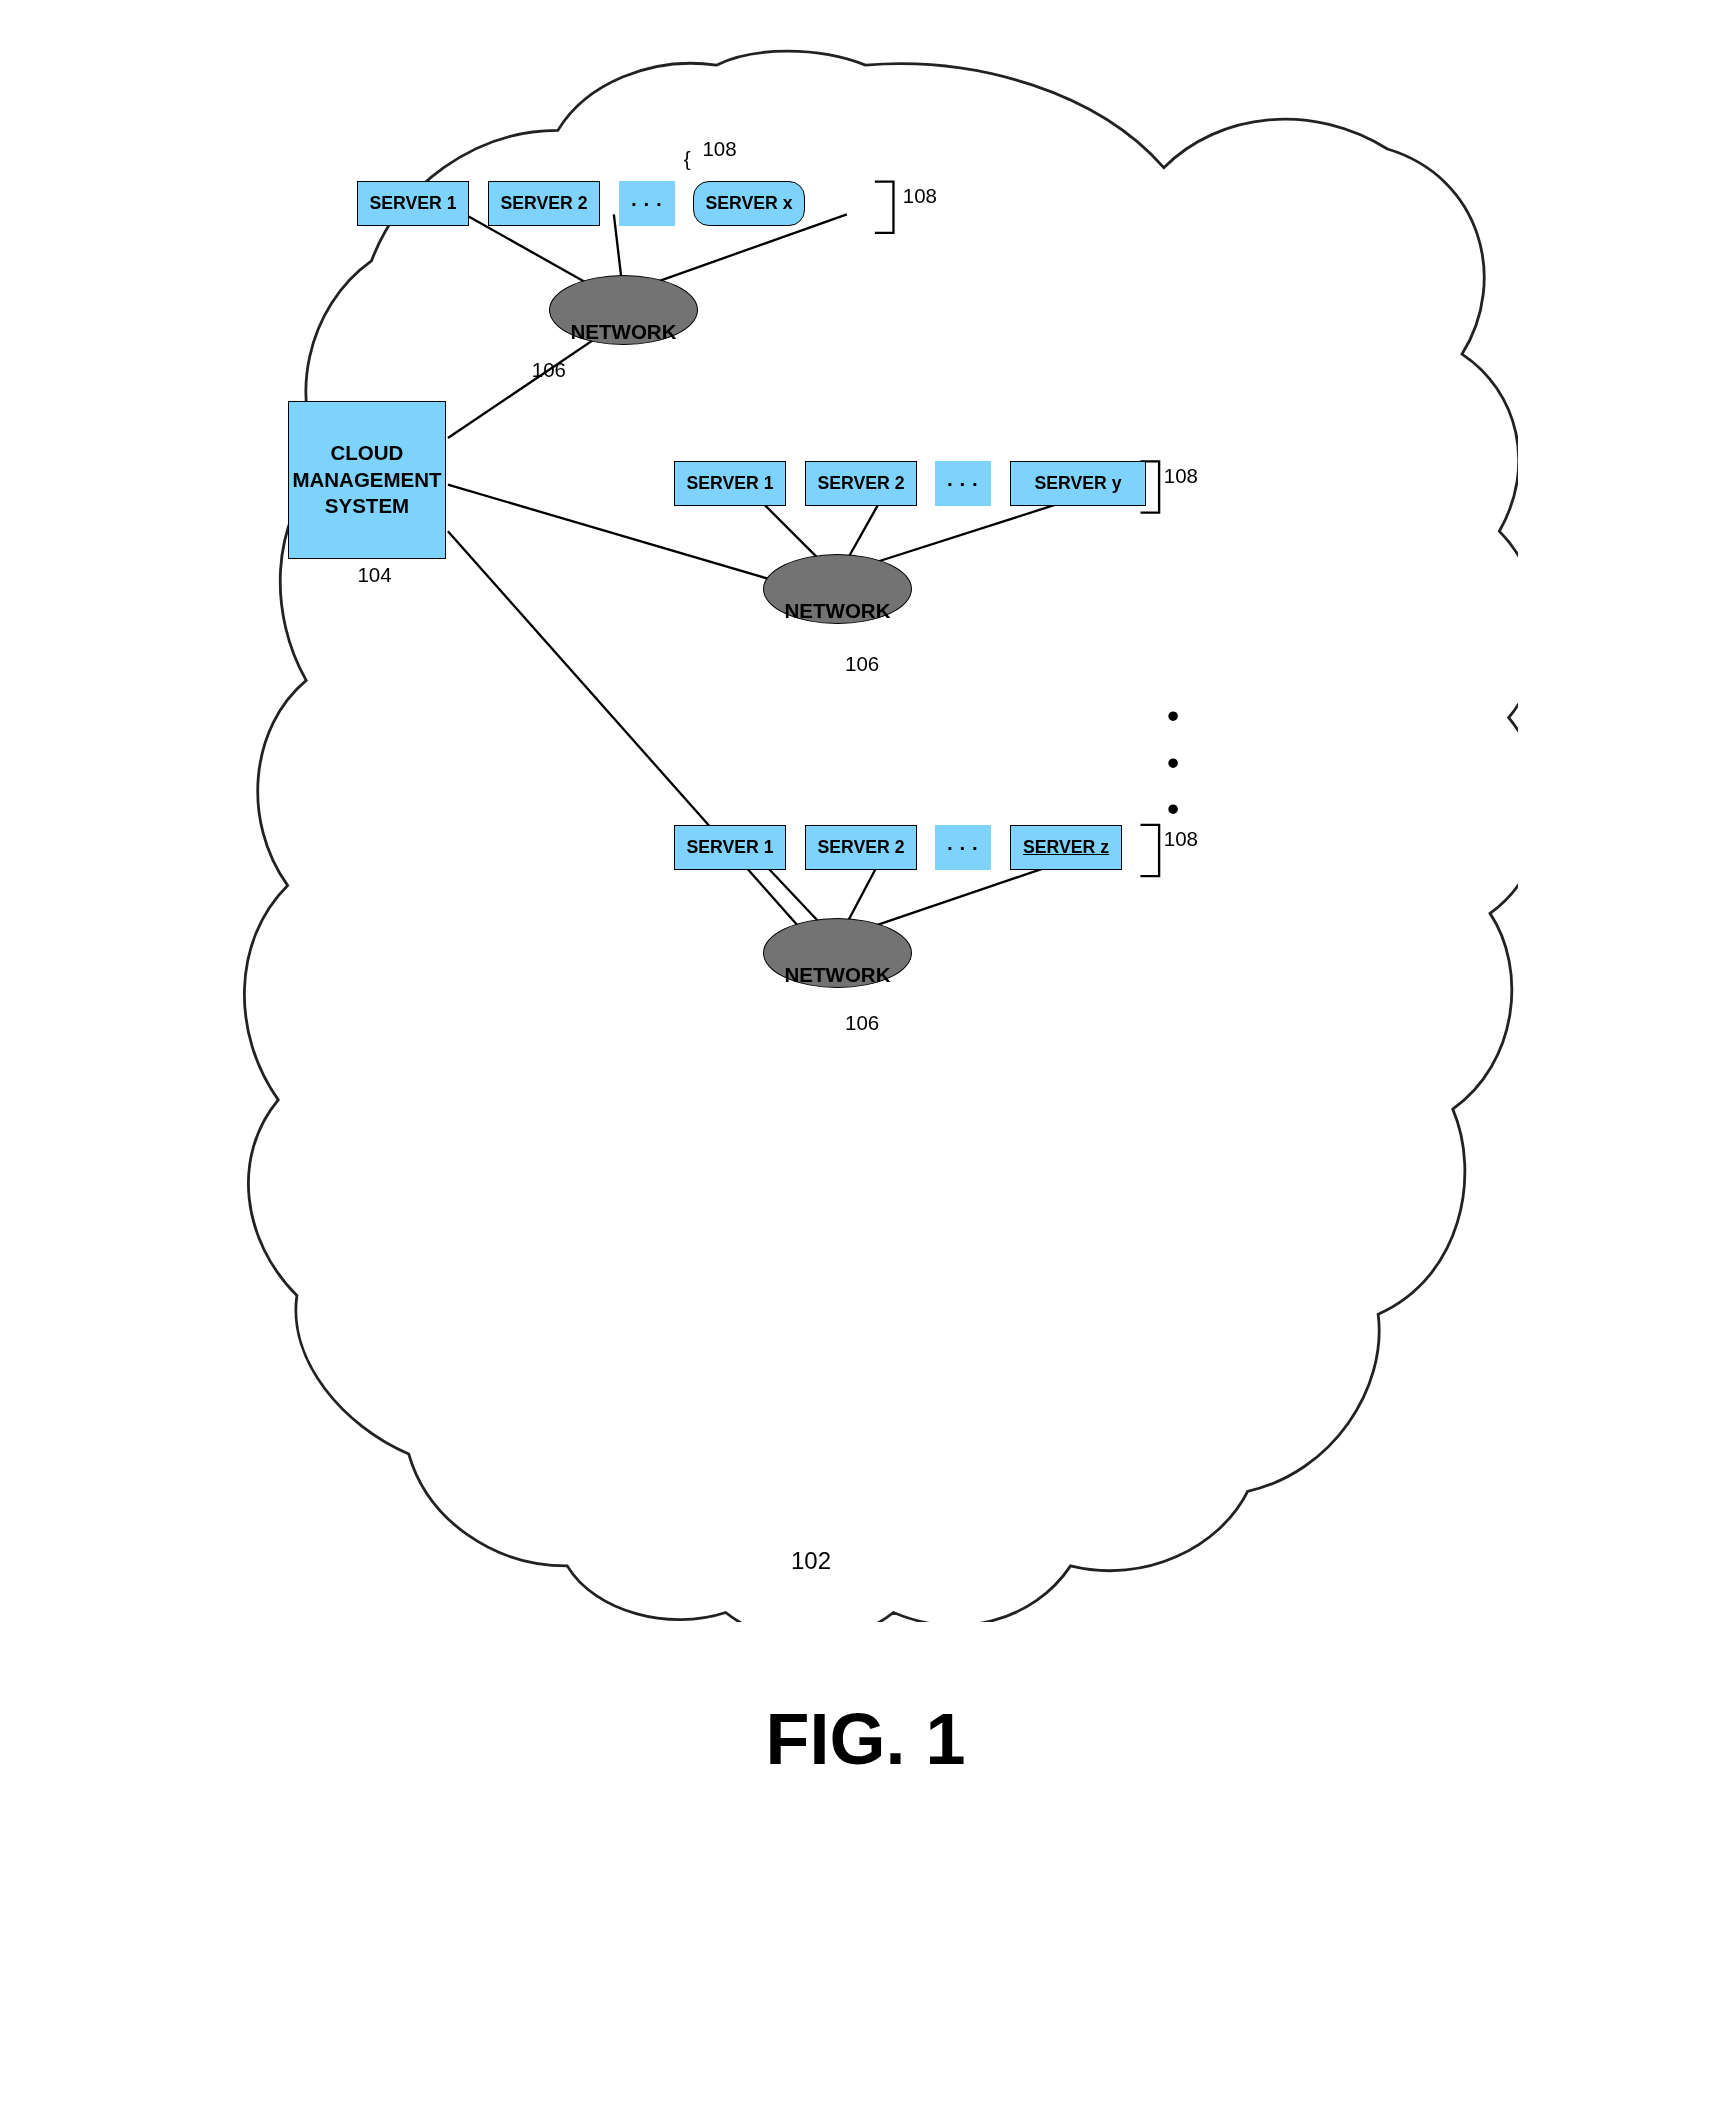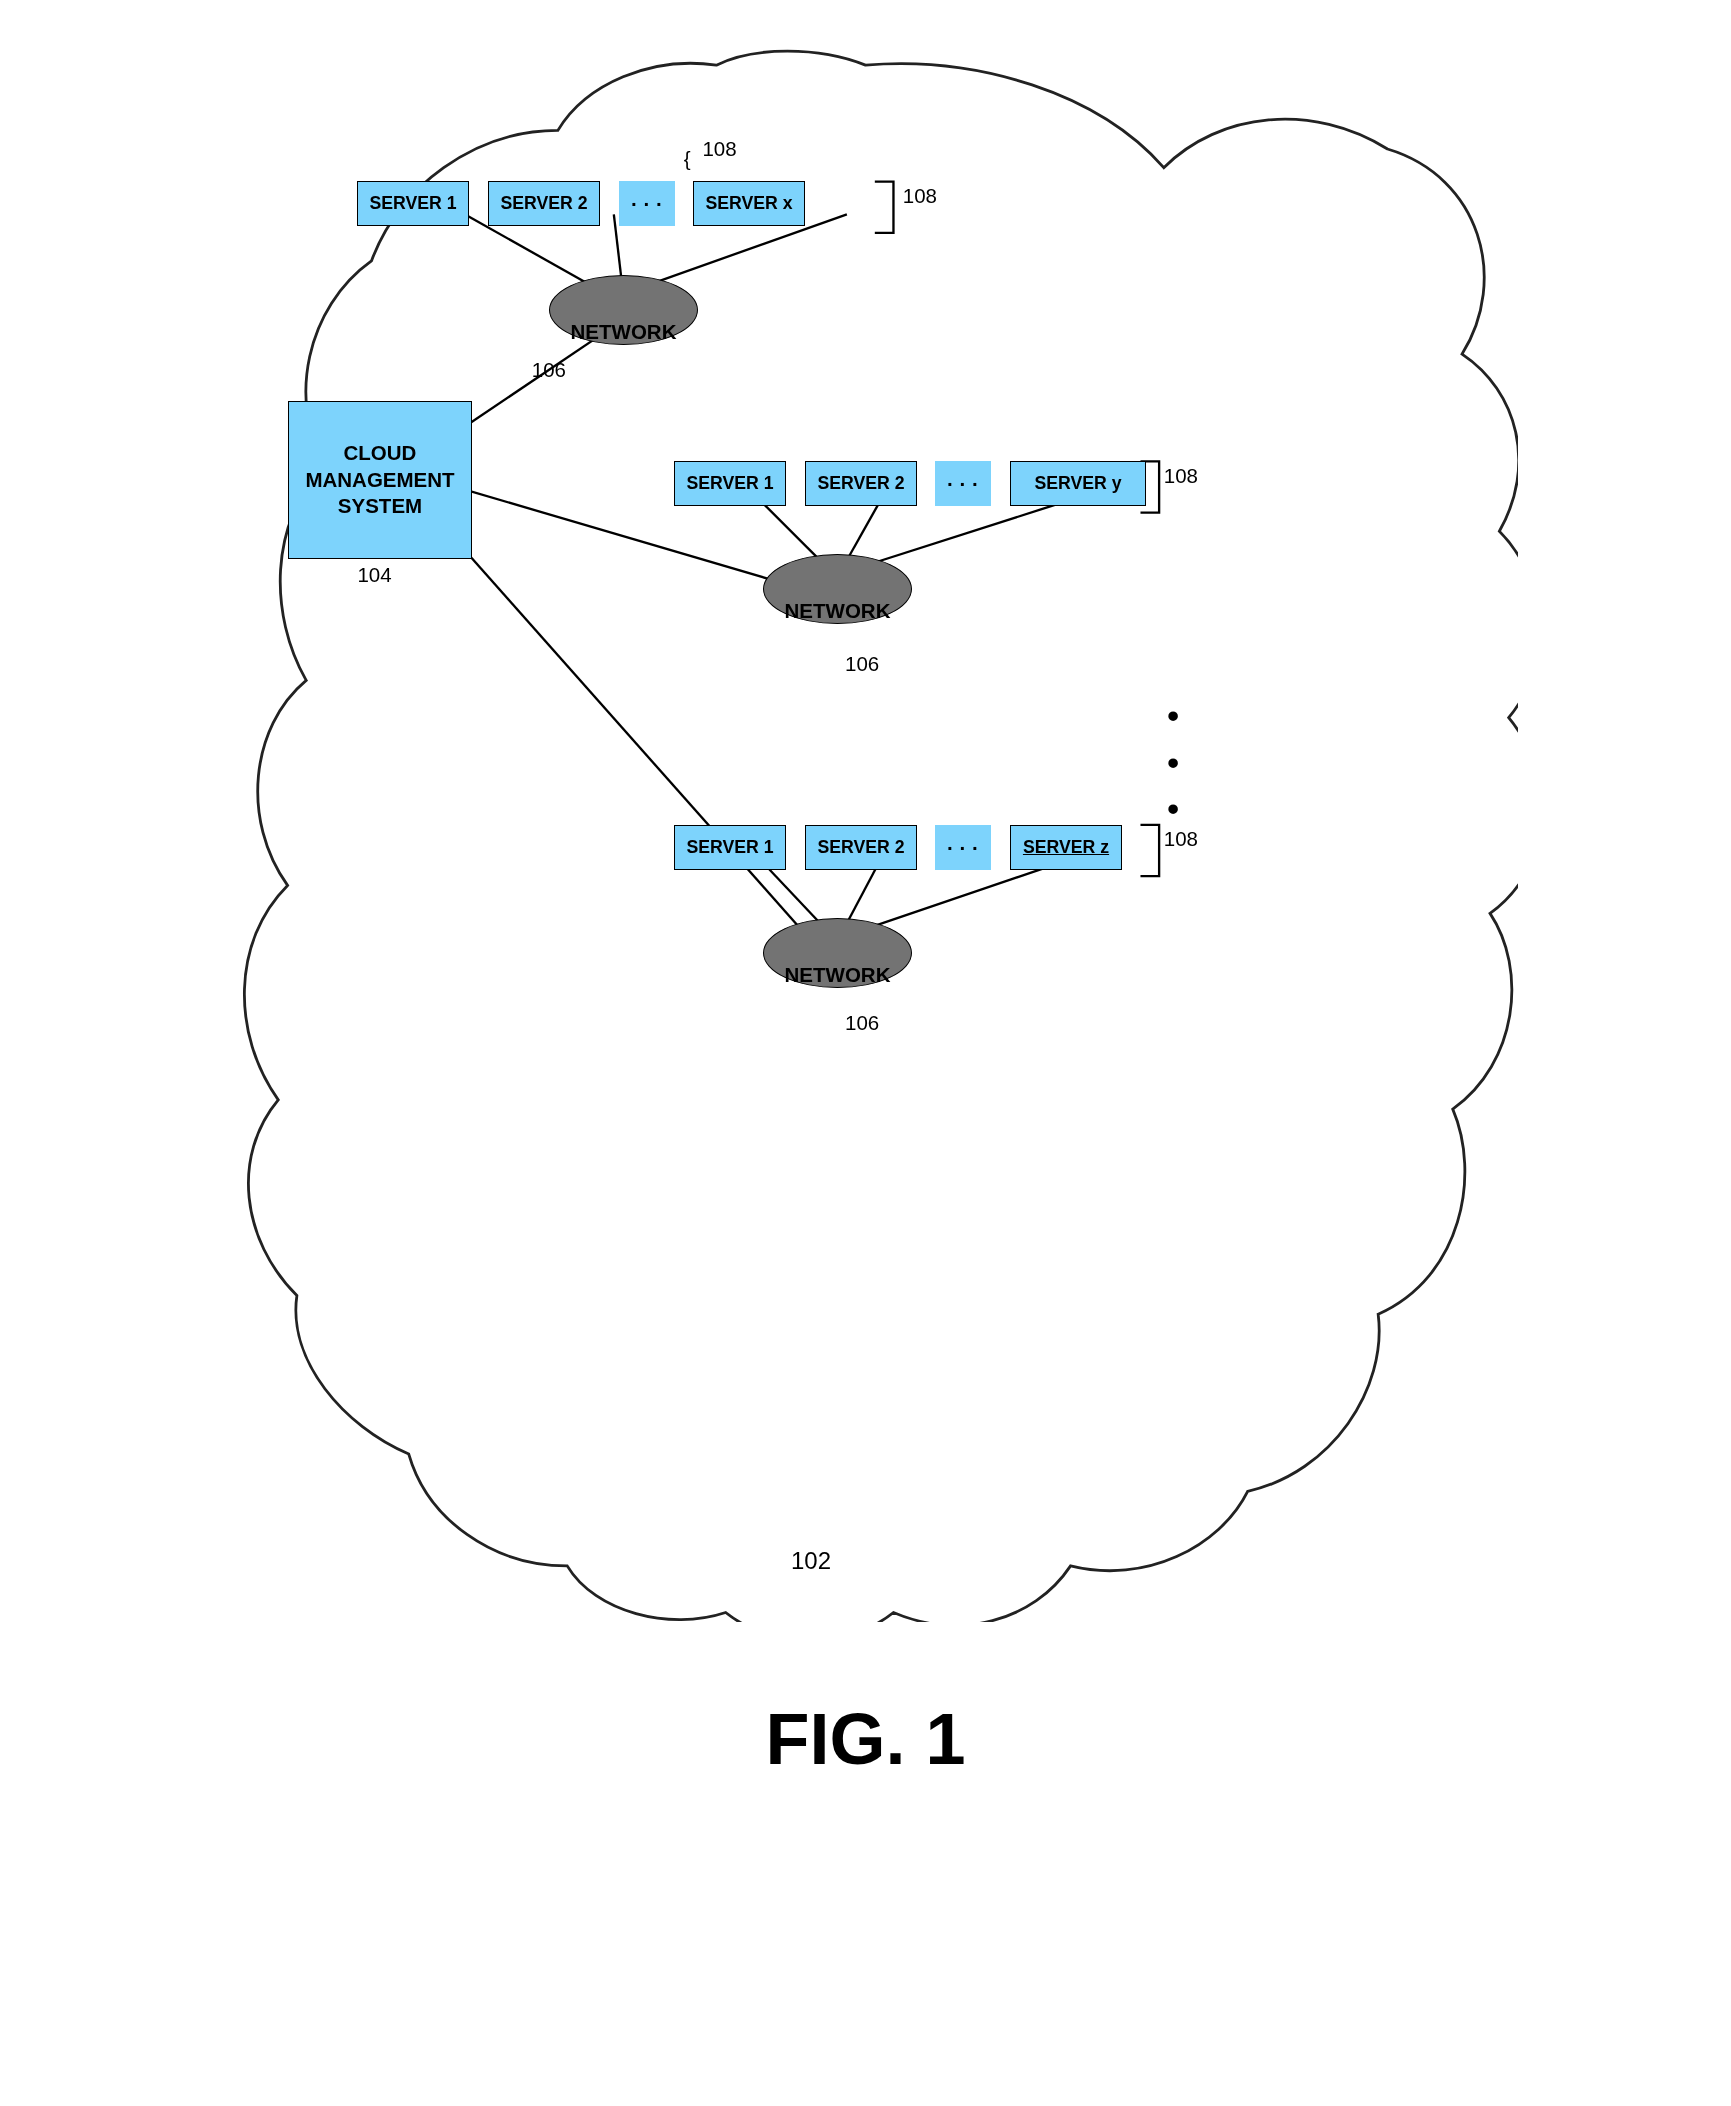--- a/index.html
+++ b/index.html
@@ -140,38 +140,38 @@
 
       <text x="678" y="1065" font-size="22" font-family="Arial">106</text>
 
       <text x="155" y="585" font-size="22" font-family="Arial">104</text>
 
       <text x="505" y="138" font-size="22" font-family="Arial">{</text>
       <text x="525" y="128" font-size="22" font-family="Arial">108</text>
 
     </svg>
 
-    <div class="server-box" style="left:75px; top:364px; width:184px; height:158px; font-size:20.5px; line-height:1.3;">
+    <div class="server-box" style="left:75px; top:364px; width:158px; height:158px; font-size:20.5px; line-height:1.3;">
       <span>CLOUD<br>MANAGEMENT<br>SYSTEM</span>
     </div>
 
     <div class="network-ellipse" style="left:336px; top:238px; width:149px; height:70px;">
       <span>NETWORK</span>
     </div>
 
     <div class="server-box" style="left:144px; top:144px; width:112px; height:45px; font-size:17.7px;">
       <span>SERVER 1</span>
     </div>
     <div class="server-box" style="left:275px; top:144px; width:112px; height:45px; font-size:17.7px;">
       <span>SERVER 2</span>
     </div>
     <div class="server-box" style="left:406px; top:144px; width:56px; height:45px; font-size:20.5px; border:none; font-weight:bold;">
       <span>· · ·</span>
     </div>
-    <div class="server-box" style="left:480px; top:144px; width:112px; height:45px; font-size:17.7px;">
+    <div class="server-box" style="left:480px; top:144px; width:112px; height:45px; font-size:17.7px;border-radius:16px;">
       <span>SERVER x</span>
     </div>
 
     <div class="network-ellipse" style="left:550px; top:517px; width:149px; height:70px;">
       <span>NETWORK</span>
     </div>
 
     <div class="server-box" style="left:461px; top:424px; width:112px; height:45px; font-size:17.7px;">
       <span>SERVER 1</span>
     </div>

